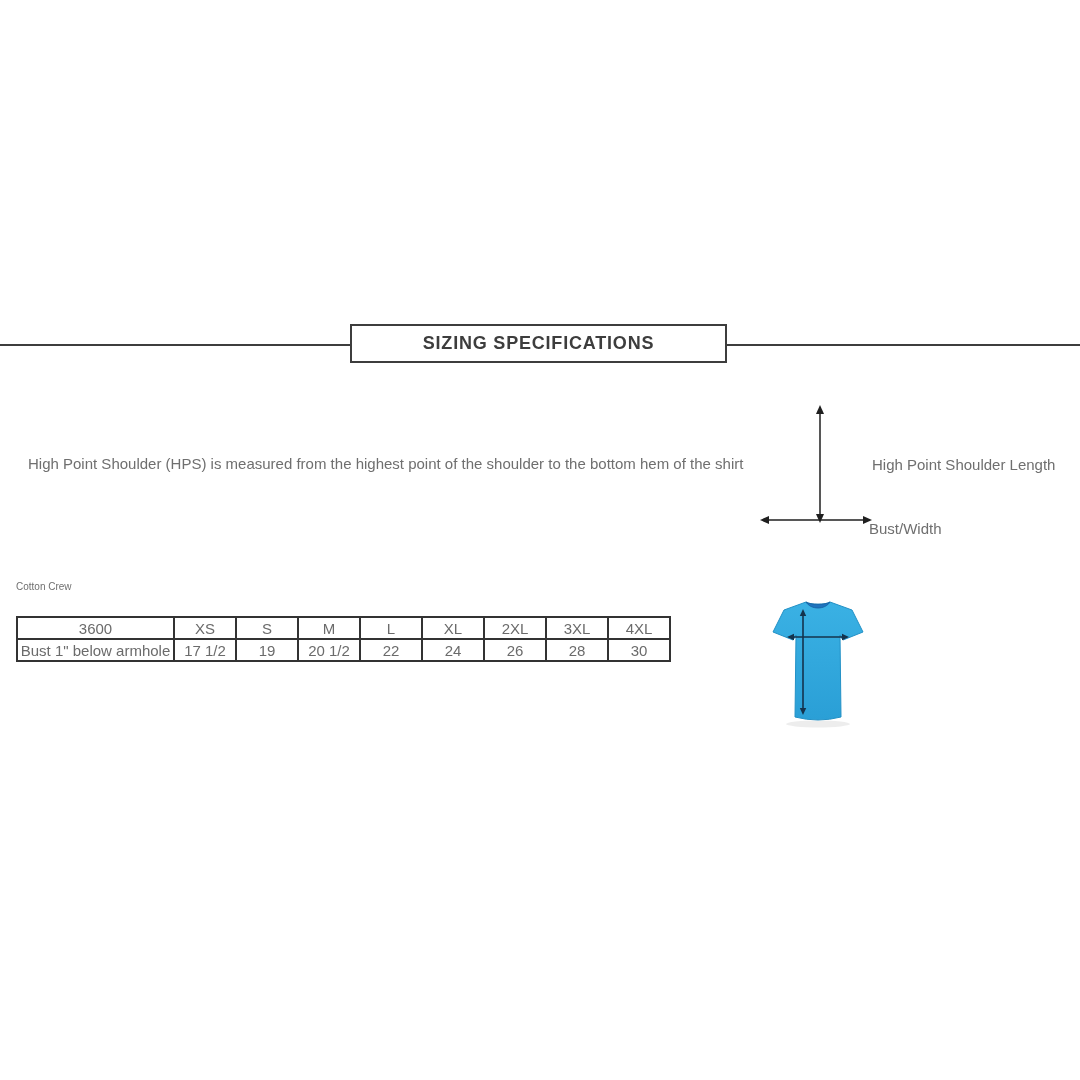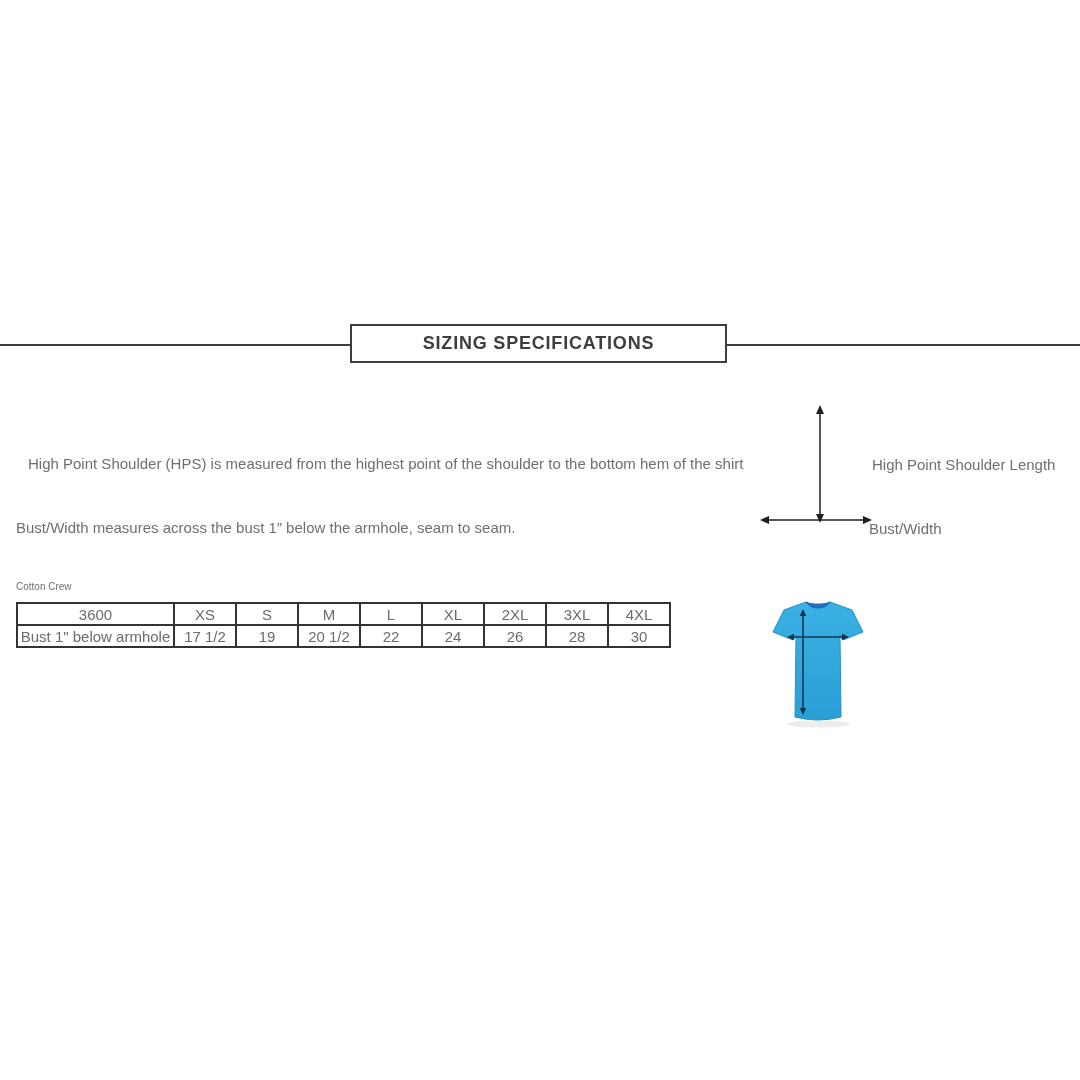--- a/index.html
+++ b/index.html
@@ -28,21 +28,21 @@
   }
   .p-hps{left:28px;top:455px;}
   .p-bust{left:16px;top:519px;}
   .lbl-hps{left:872px;top:456px;}
   .lbl-bust{left:869px;top:520px;}
   .lbl-cotton{left:16px;top:581px;font-size:10px;}
   
   .diagram-arrows{position:absolute;left:755px;top:400px;width:125px;height:130px;}
   
   .size-table{
-    position:absolute;left:16px;top:602px;
+    position:absolute;left:16px;top:616px;
     border-collapse:collapse;table-layout:fixed;
   }
   .size-table td{
     border:2px solid #333333;
     height:20px;padding:0 1px;
     text-align:center;vertical-align:middle;
     color:#6b6b6b;font-size:15px;white-space:nowrap;overflow:hidden;
   }
   .size-table col.c-label{width:157px;}
   .size-table col.c-size{width:62px;}
@@ -54,21 +54,20 @@
 
 <div class="page">
 
   <div class="header-rule"></div>
 
   <div class="title-box">
     <span>SIZING SPECIFICATIONS</span>
   </div>
 
   <div class="body-text p-hps">High Point Shoulder (HPS) is measured from the highest point of the shoulder to the bottom hem of the shirt</div>
-  <div class="body-text p-bust">Bust/Width measures across the bust 1” below the armhole, seam to seam.</div>
 
   <div class="body-text lbl-hps">High Point Shoulder Length</div>
   <div class="body-text lbl-bust">Bust/Width</div>
 
   <svg class="diagram-arrows" viewBox="0 0 125 130">
     <g stroke="#1f1f1f" fill="#1f1f1f">
       <line x1="65" y1="12" x2="65" y2="116" stroke-width="1.5"></line>
       <polygon points="65,5 61,14 69,14" stroke="none"></polygon>
       <polygon points="65,123 61,114 69,114" stroke="none"></polygon>
     </g>

